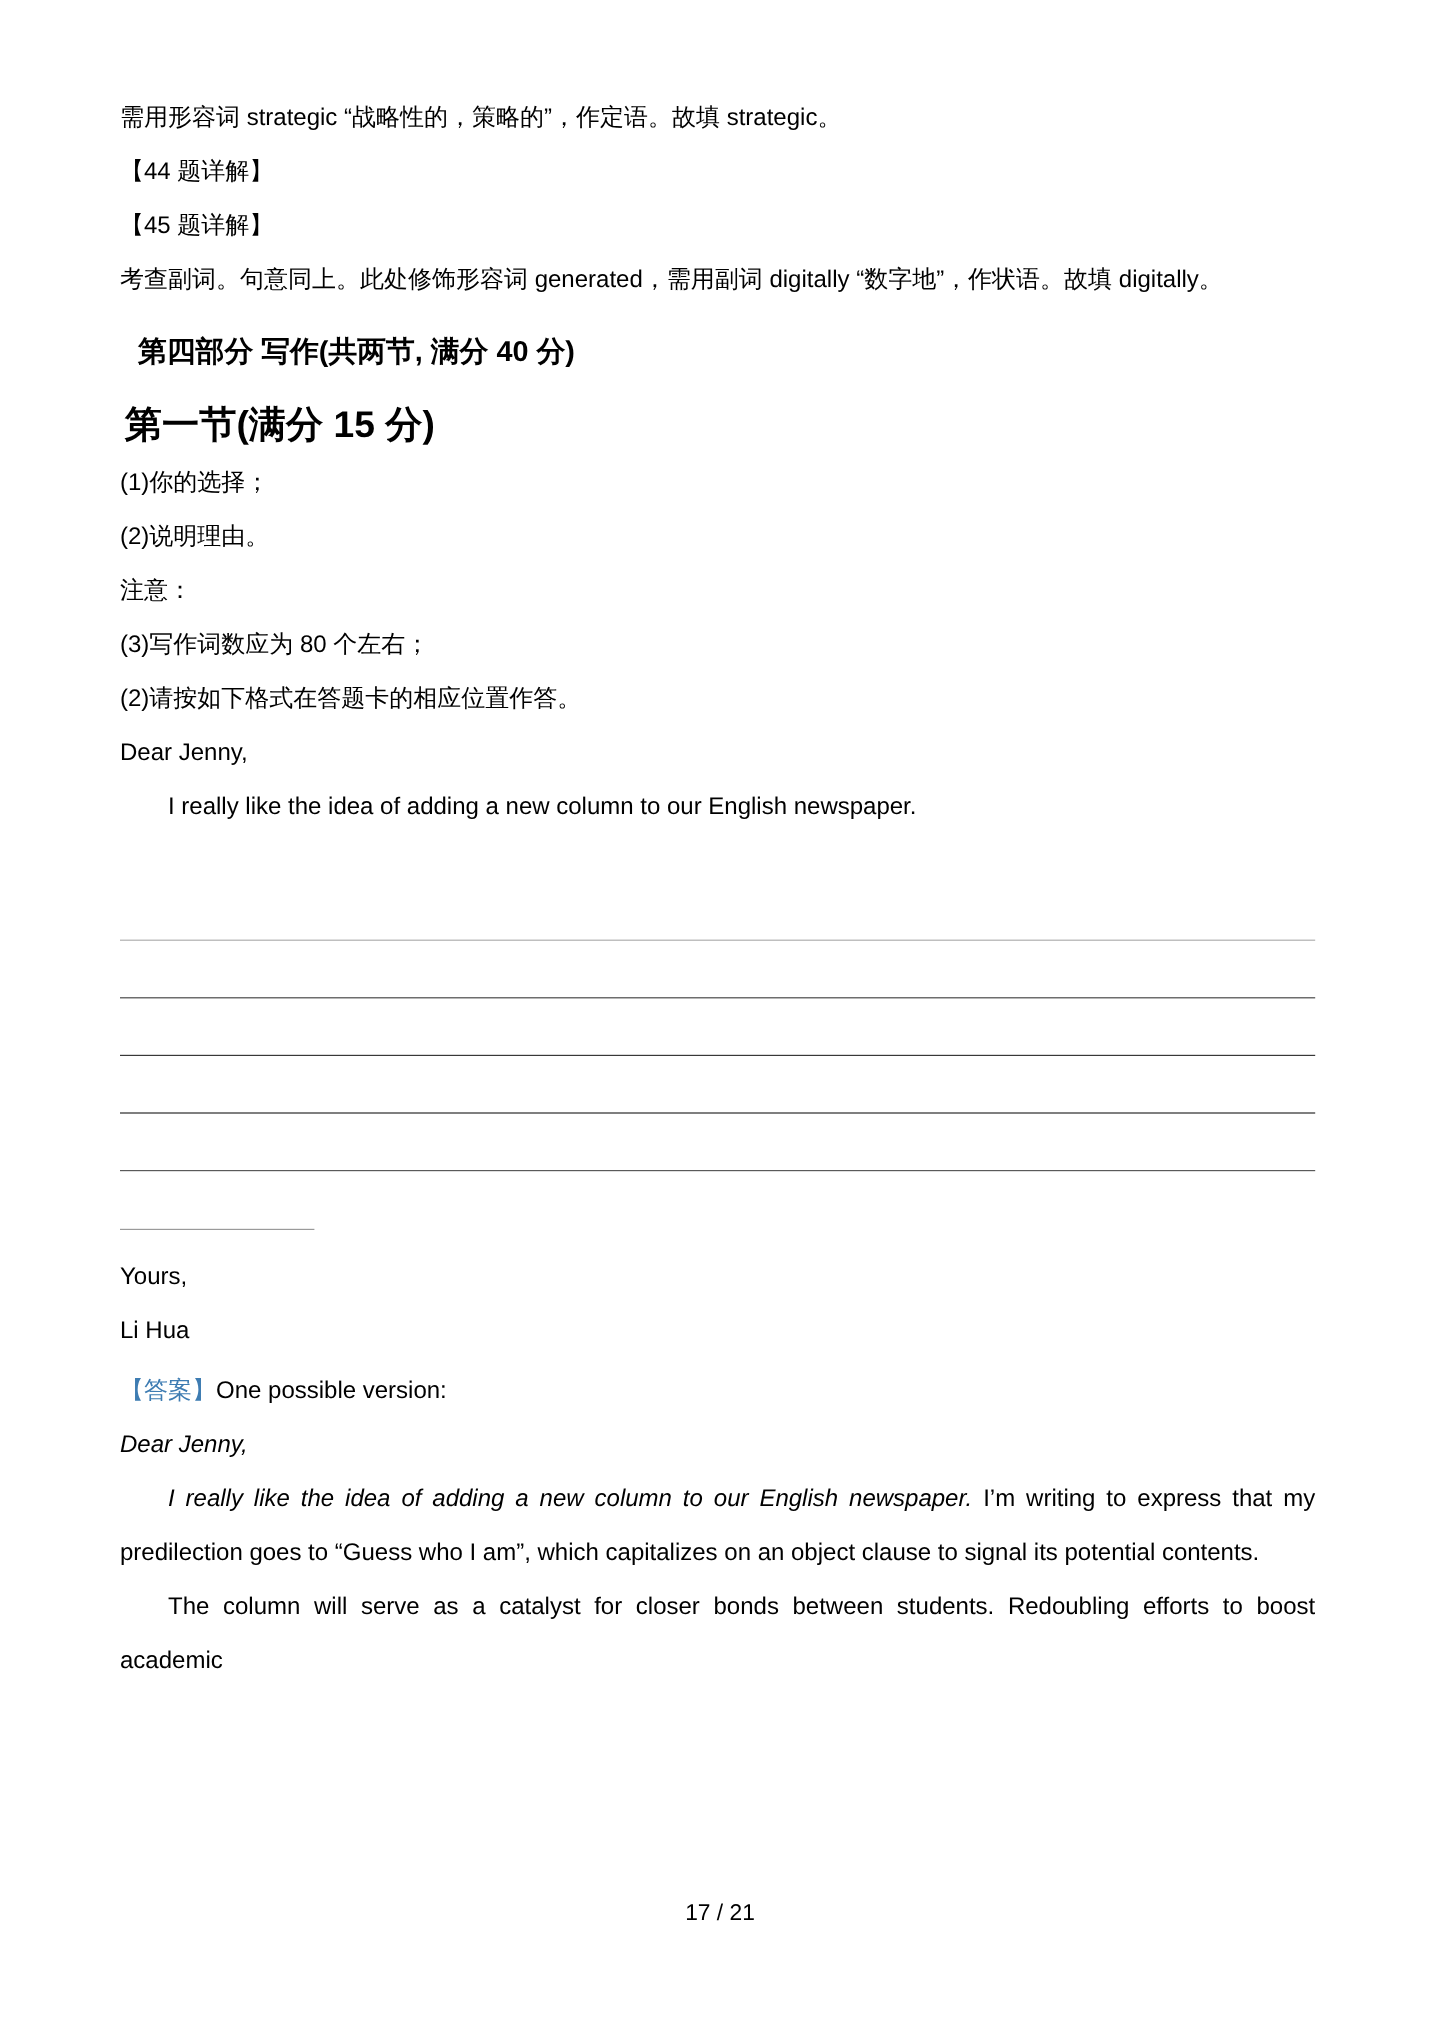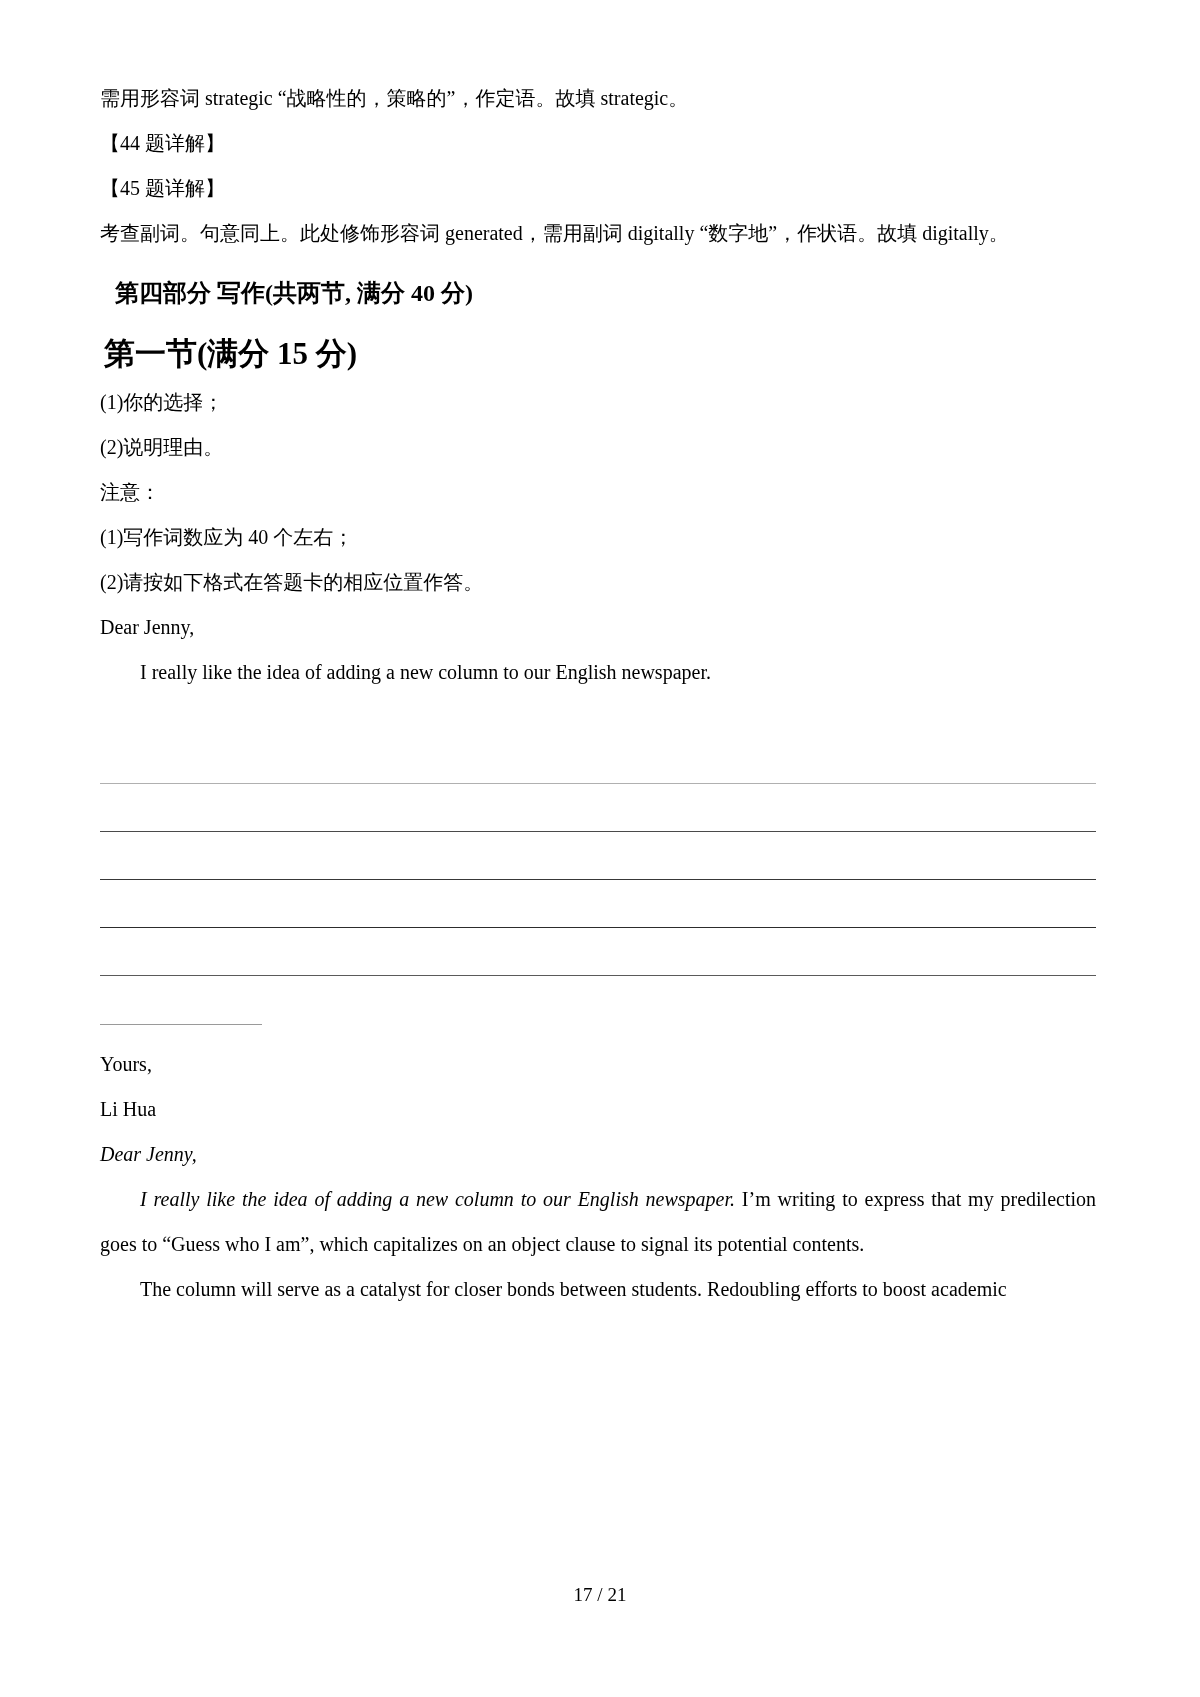--- a/index.html
+++ b/index.html
@@ -1,21 +1,21 @@
 <!DOCTYPE html>
 <html><head>
 <meta charset="utf-8">
 <style>
   html,body{margin:0;padding:0;background:#ffffff;}
   .page{
     box-sizing:border-box;
     width:1200px;height:1697px;
     padding:76px 104px 0 100px;
     background:#ffffff;
-    font-family:Liberation Serif, serif;
+    font-family:Liberation Sans, sans-serif;
     font-size:20px;color:#000;
     position:relative;
     overflow:hidden;
   }
   p{margin:0;line-height:45px;}
   .just{text-align:justify;}
   .h1{margin:15px;font-size:24px;font-weight:bold;line-height:45px;}
   .h2{margin:4px;font-size:31px;font-weight:bold;line-height:45px;}
   .indent{text-indent:40px;}
   .right{text-align:left;}
@@ -51,37 +51,38 @@
   <p class="just">考查副词。句意同上。此处修饰形容词 generated，需用副词 digitally “数字地”，作状语。故填 digitally。</p>
 
   <h2 class="h1">第四部分 写作(共两节, 满分 40 分)</h2>
 
   <h3 class="h2">第一节(满分 15 分)</h3>
 
 
   <p>(1)你的选择；</p>
   <p>(2)说明理由。</p>
   <p>注意：</p>
-  <p>(1)写作词数应为 40 个左右；</p>
+  <p>(3)写作词数应为 80 个左右；</p>
   <p>(2)请按如下格式在答题卡的相应位置作答。</p>
 
   <p>Dear Jenny,</p>
   <p class="indent">I really like the idea of adding a new column to our English newspaper.</p>
 
   <div class="spacer"></div>
   <div class="wline l1"></div>
   <div class="wline l2"></div>
   <div class="wline l3"></div>
   <div class="wline l4"></div>
   <div class="wline l5"></div>
   <div class="wshort"></div>
 
   <p class="right yours">Yours,</p>
   <p class="right">Li Hua</p>
 
+  <p class="answer-start"><span class="answer-label">【答案】</span><span>One possible version:</span></p>
 
   <p class="italic">Dear Jenny,</p>
 
   <p class="just indent"><span class="italic">I really like the idea of adding a new column to our English newspaper.</span><span> I’m writing to express that my predilection goes to “Guess who I am”, which capitalizes on an object clause to signal its potential contents.</span></p>
 
   <p class="just indent">The column will serve as a catalyst for closer bonds between students. Redoubling efforts to boost academic</p>
 
   <p class="footer">17 / 21</p>
 
 </div>

